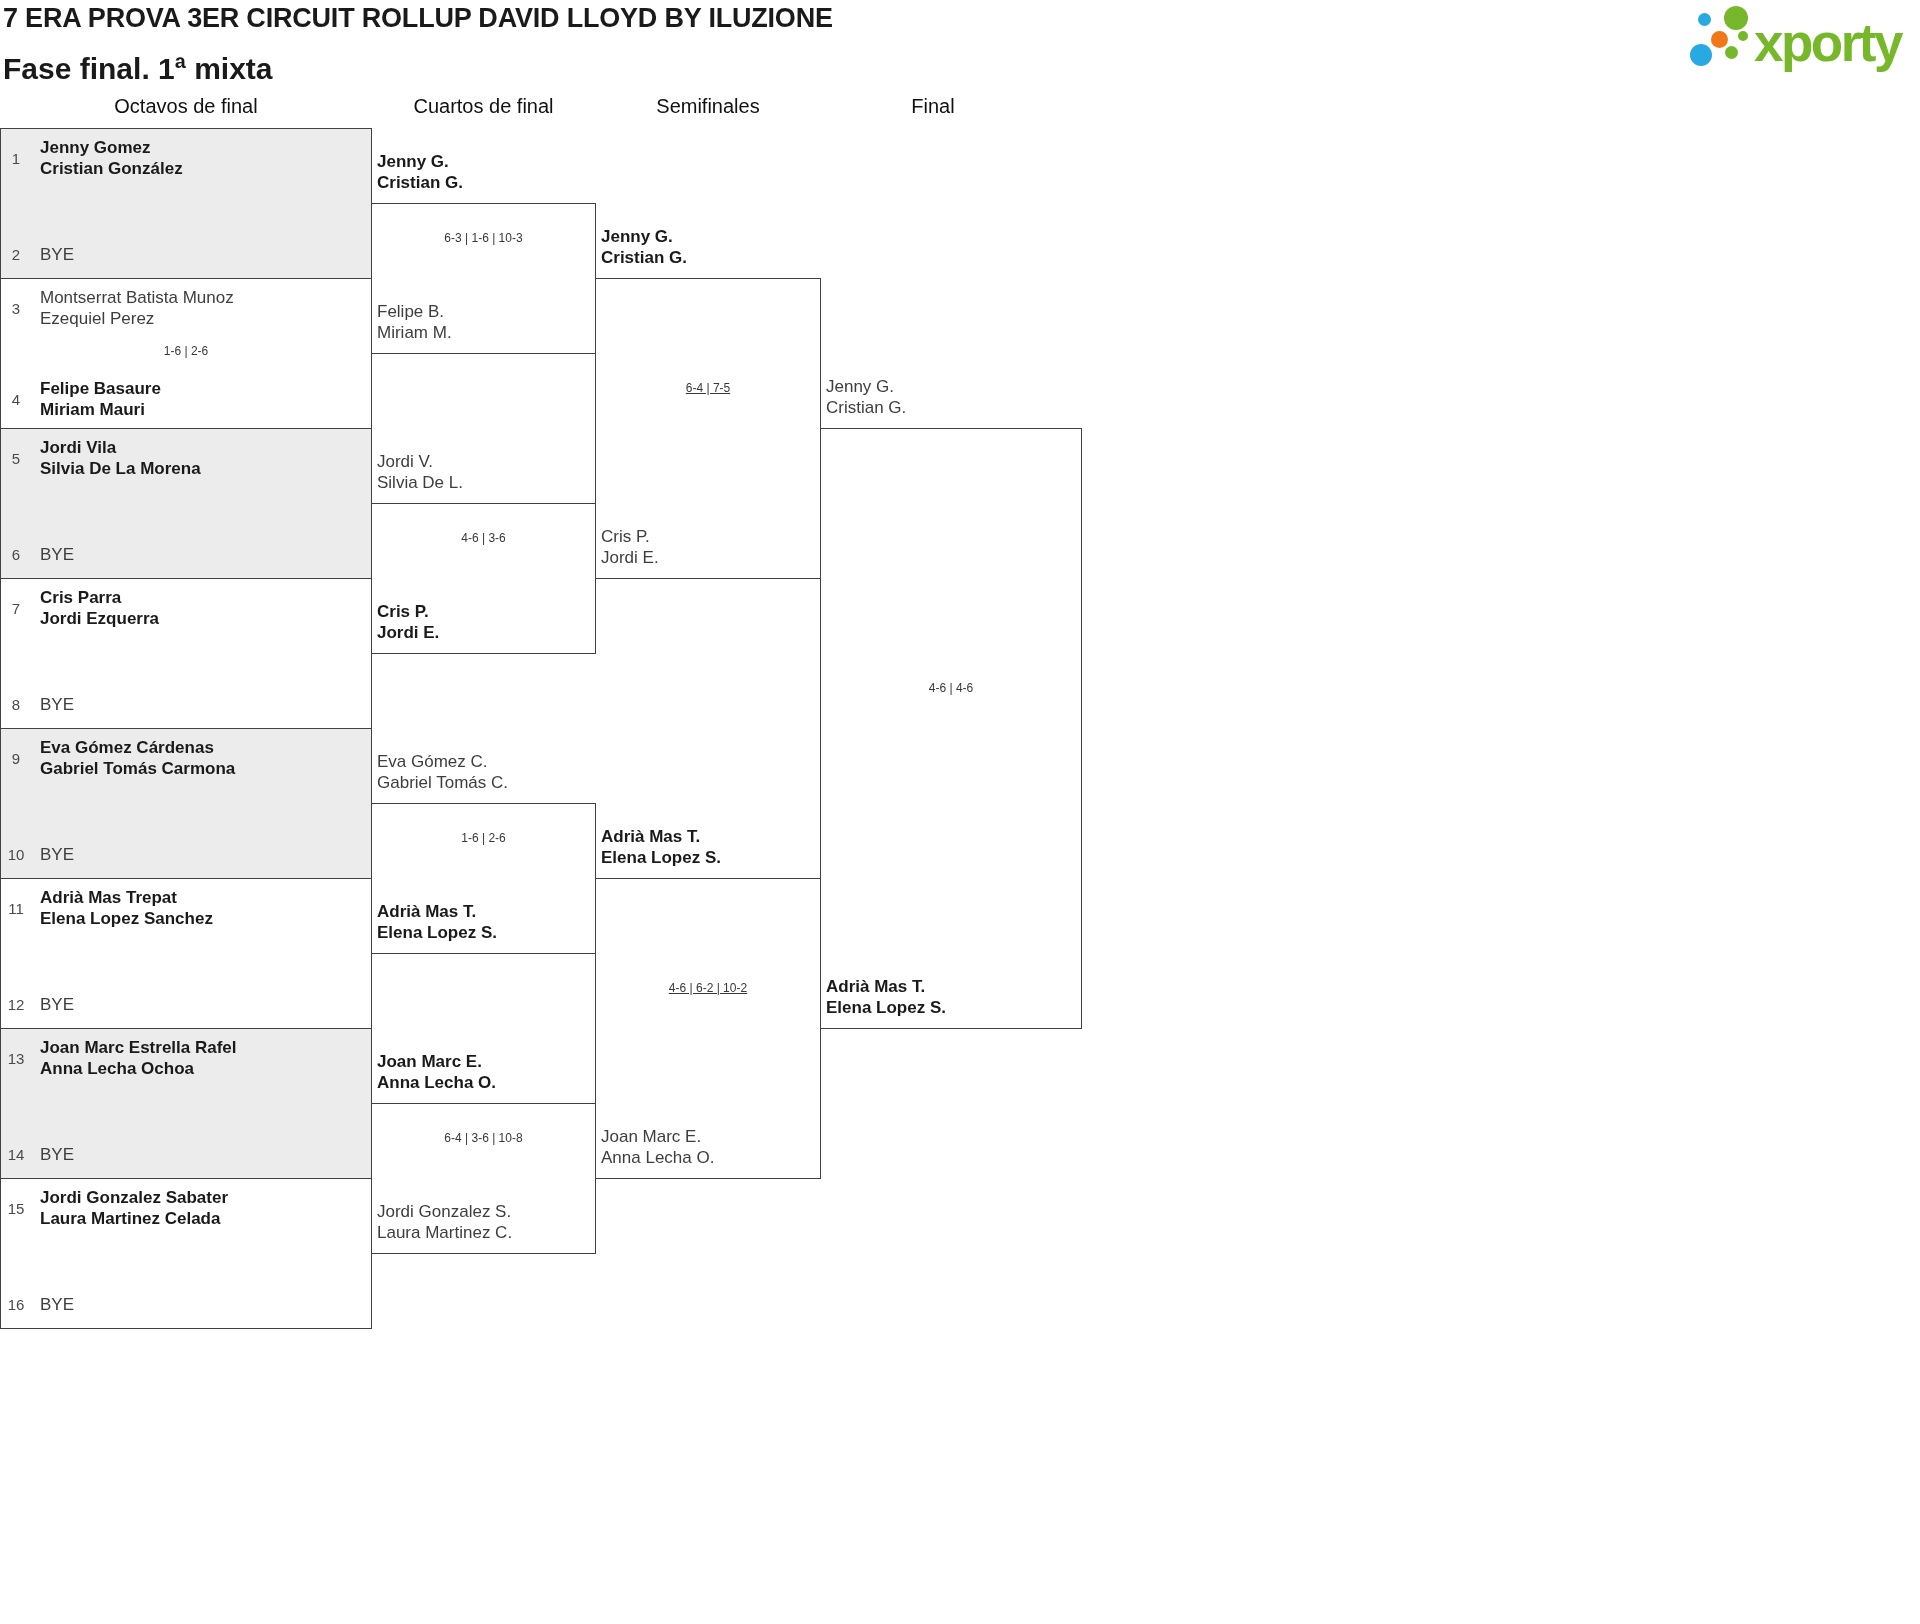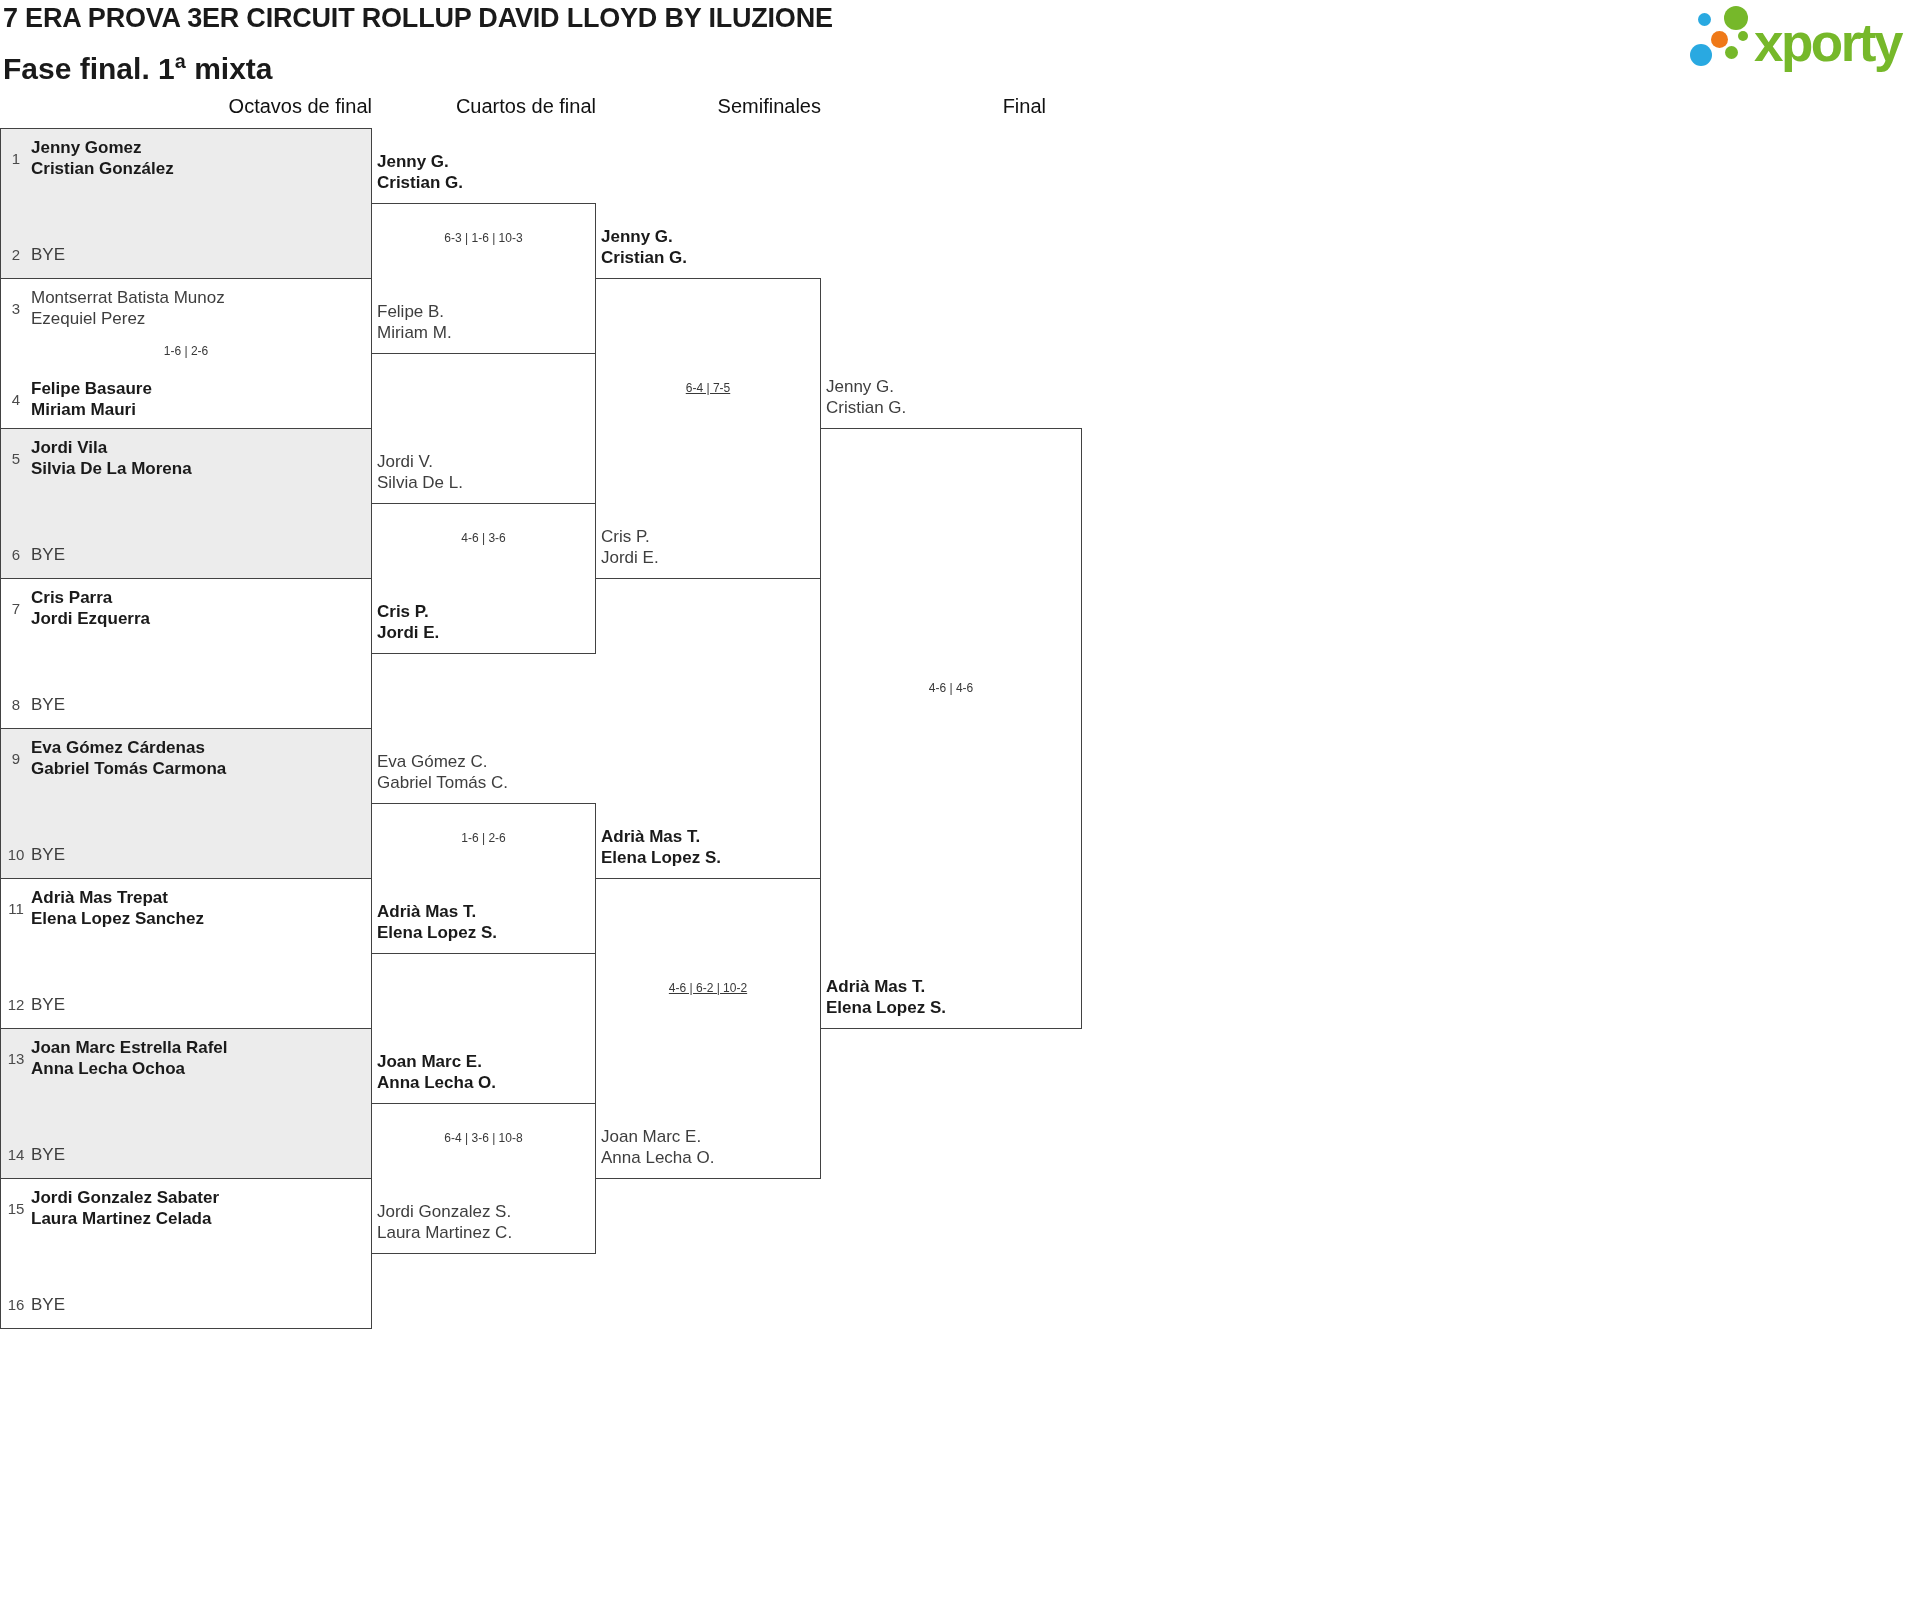--- a/index.html
+++ b/index.html
@@ -4,35 +4,35 @@
 <style>
   html,body { margin:0; padding:0; background:#ffffff; }
   body { font-family:"Liberation Sans", sans-serif; }
   #stage { position:relative; width:1920px; height:1624px; background:#fff; overflow:hidden; }
 
   .page-title { position:absolute; left:3px; top:3px; font-size:27px; font-weight:bold;
                 color:#1a1a1a; letter-spacing:-0.2px; white-space:nowrap; }
   .page-subtitle { position:absolute; left:3px; top:52px; font-size:30px; font-weight:bold;
                    color:#1a1a1a; white-space:nowrap; }
 
-  .colhead { position:absolute; top:95px; font-size:20px; color:#111; text-align:right; }
+  .colhead { position:absolute; top:95px; font-size:20px; color:#111; text-align:center; }
 
   .box { position:absolute; border:1px solid #424242; box-sizing:border-box; background:#fff; }
   .box.gray { background:#ececec; }
   .r16 { left:0; width:372px; height:151px; }
   .qf  { left:371px; width:225px; height:151px; }
   .sf  { left:595px; width:226px; height:301px; }
   .fin { left:820px; width:262px; height:601px; }
 
   .trow { position:absolute; left:4px; right:4px; display:flex; align-items:center; }
   .t1 { top:8px; }
   .t2 { bottom:8px; }
   .t2.bye { bottom:13px; }
   .seed { width:22px; flex:none; text-align:center; font-size:15px; color:#4a4a4a; }
-  .names { margin-left:4px; font-size:17px; line-height:21px; color:#3e3e3e; }
+  .names { margin-left:13px; font-size:17px; line-height:21px; color:#3e3e3e; }
   .names.b { font-weight:bold; color:#1a1a1a; }
 
   .score { position:absolute; left:0; right:0; text-align:center; font-size:12px;
            color:#383838; white-space:nowrap; }
   .r16 .score { top:65px; }
   .qf  .score { top:27px; }
   .sf  .score { top:102px;text-decoration:underline; }
   .fin .score { top:252px; }
 
   .lbl { position:absolute; font-size:17px; line-height:21px; color:#3e3e3e; white-space:nowrap; }

